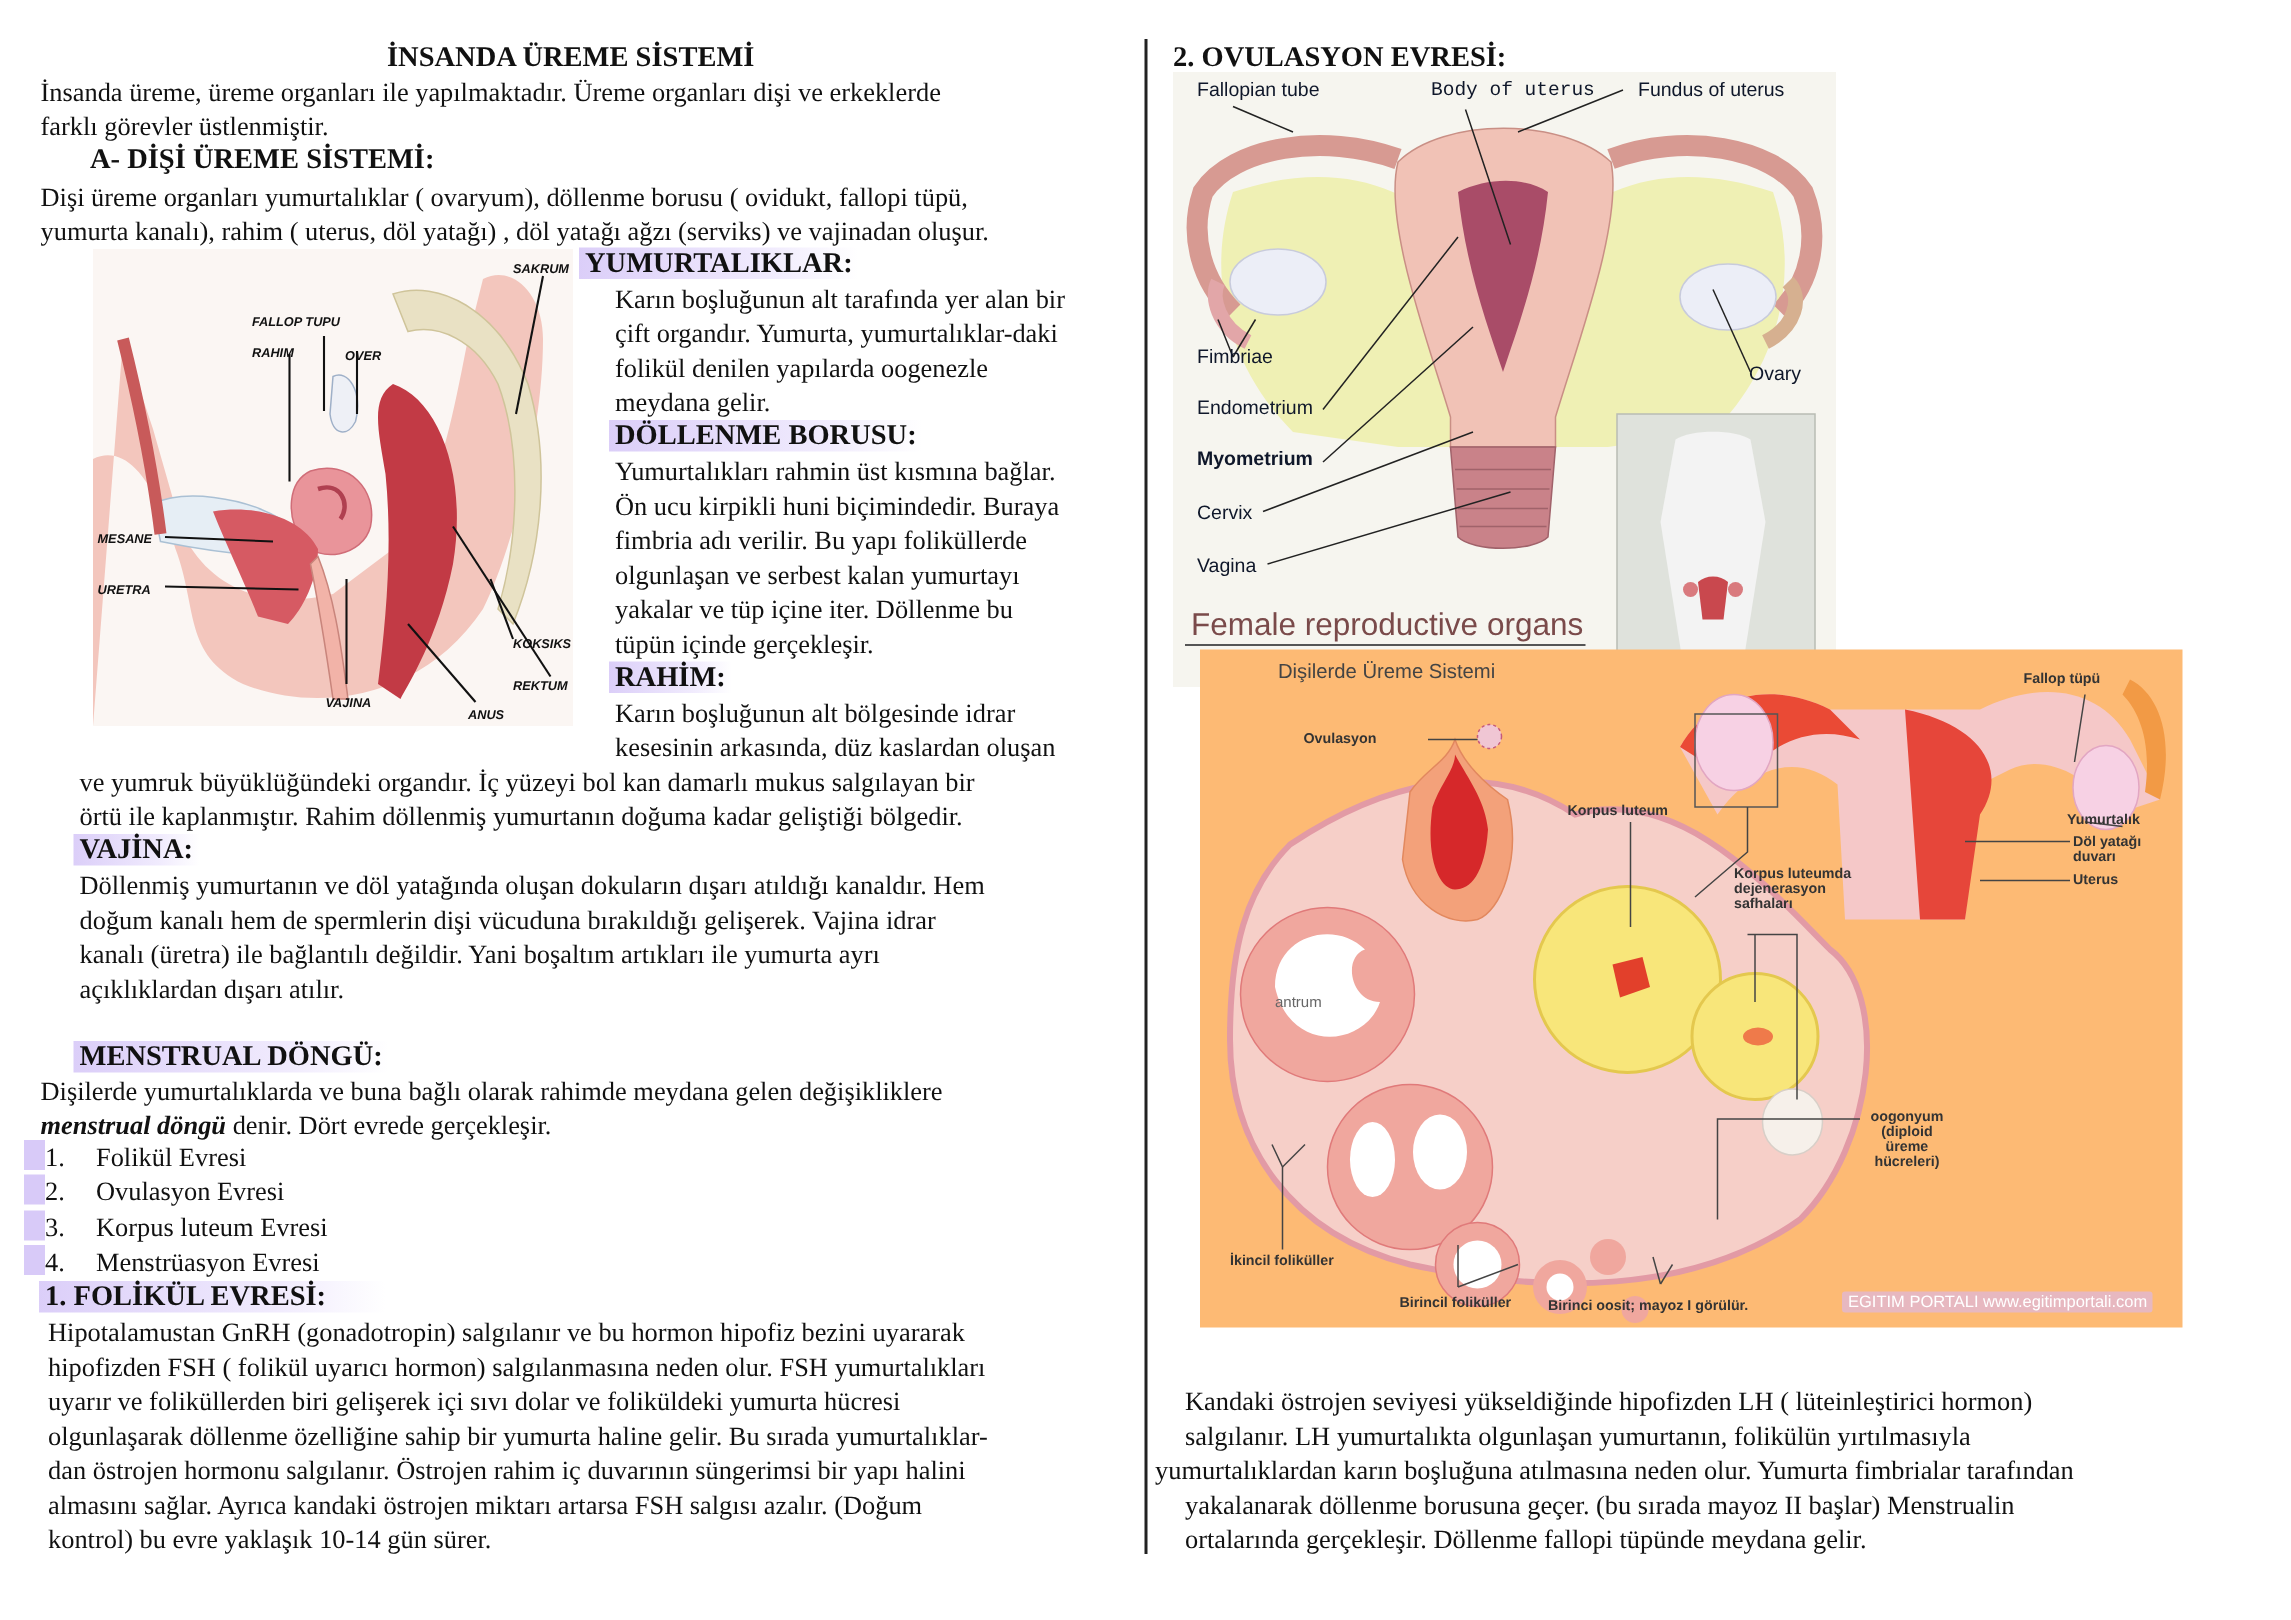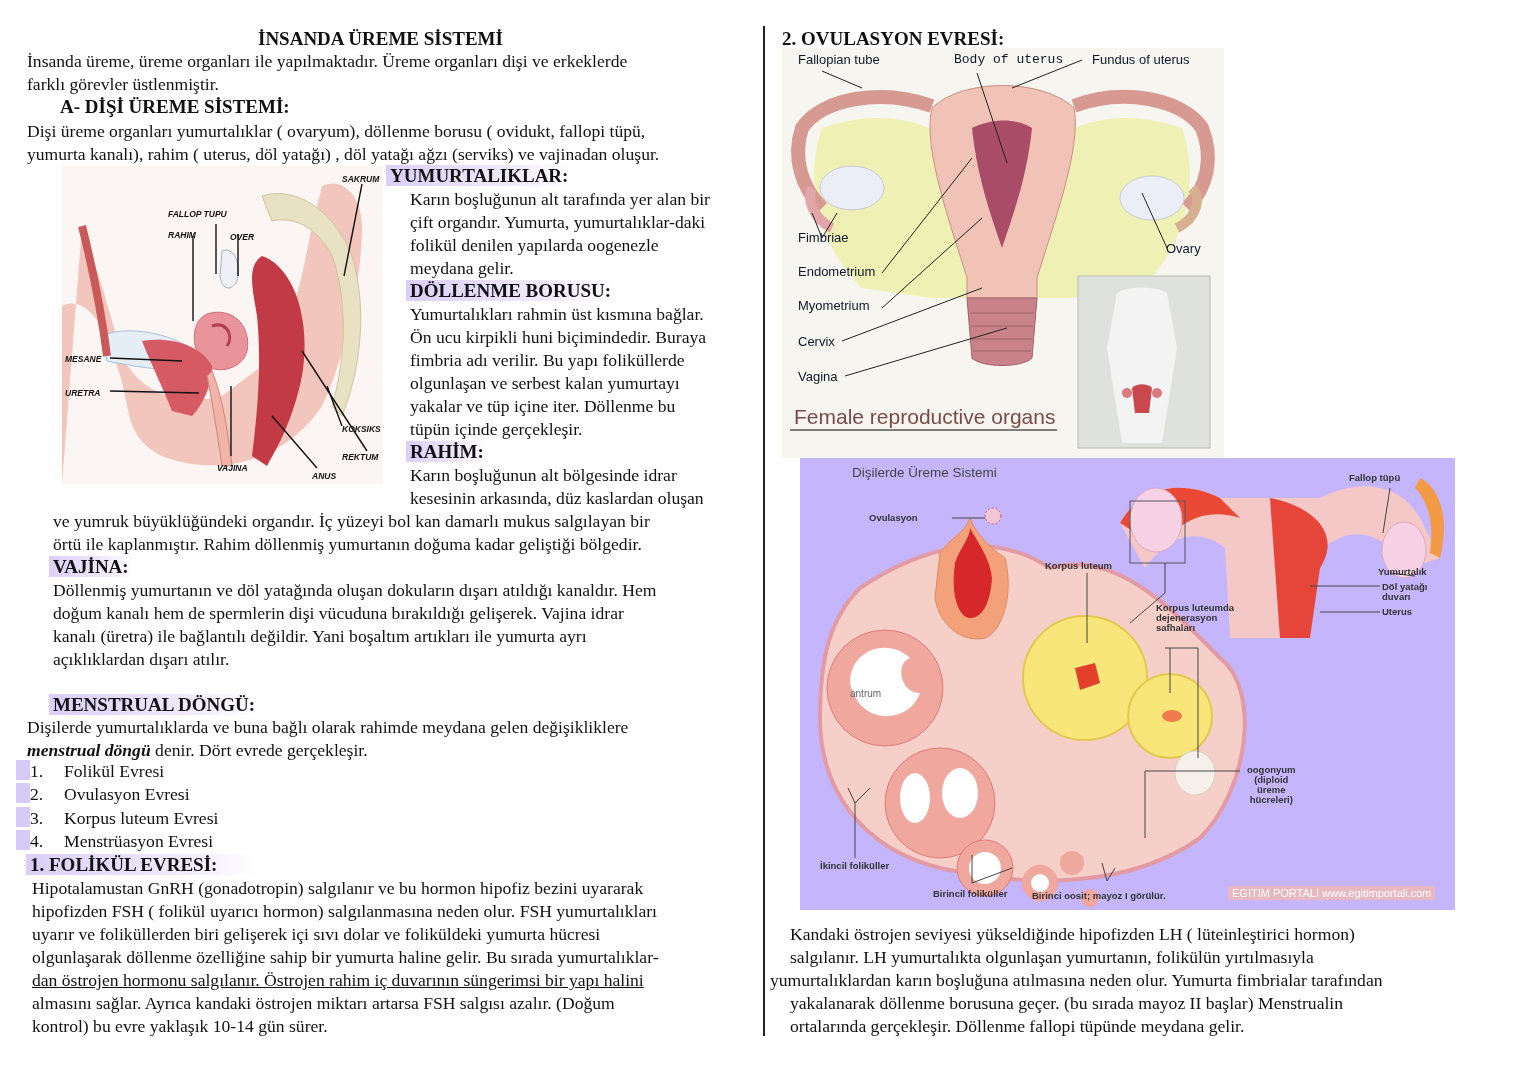--- a/index.html
+++ b/index.html
@@ -120,21 +120,21 @@
       <span class="num">4.</span>
       <span>Menstrüasyon Evresi</span>
     </div>
 </div>
 
 <div class="abs h" style="left:30px;top:853px;"><span class="hl" style="padding-right:40px;">1.   FOLİKÜL EVRESİ:</span></div>
 <div class="abs t" style="left:32px;top:877px;">Hipotalamustan GnRH (gonadotropin) salgılanır ve bu hormon hipofiz bezini uyararak</div>
 <div class="abs t" style="left:32px;top:900px;">hipofizden FSH ( folikül uyarıcı hormon) salgılanmasına neden olur. FSH yumurtalıkları</div>
 <div class="abs t" style="left:32px;top:923px;">uyarır ve foliküllerden biri gelişerek içi sıvı dolar ve foliküldeki yumurta hücresi</div>
 <div class="abs t" style="left:32px;top:946px;">olgunlaşarak döllenme özelliğine sahip bir yumurta haline gelir. Bu sırada yumurtalıklar-</div>
-<div class="abs t" style="left:32px;top:969px;text-decoration:underline;">dan östrojen hormonu salgılanır. Östrojen rahim iç duvarının süngerimsi bir yapı halini</div>
+<div class="abs t" style="left:32px;top:969px;">dan östrojen hormonu salgılanır. Östrojen rahim iç duvarının süngerimsi bir yapı halini</div>
 <div class="abs t" style="left:32px;top:992px;">almasını sağlar. Ayrıca kandaki östrojen miktarı artarsa FSH salgısı azalır. (Doğum</div>
 <div class="abs t" style="left:32px;top:1015px;">kontrol) bu evre yaklaşık 10-14 gün sürer.</div>
 
 <div class="divider"></div>
 
 <div class="abs h" style="left:782px;top:27px;">2.   OVULASYON EVRESİ:</div>
 
 <div class="fig" style="left:782px;top:48px;width:442px;height:410px;background:#f6f5ef;">
   <svg width="442" height="410" viewBox="0 0 442 410">
 
@@ -179,27 +179,27 @@
       <line x1="63" y1="328" x2="225" y2="280"></line>
     </g>
     <line x1="8" y1="382" x2="275" y2="382" stroke="#555" stroke-width="1.3"></line>
   </svg>
   <span class="lbl lblR" style="left:16px;top:4px;">Fallopian tube</span>
   <span class="lbl lblR" style="left:172px;top:4px;font-family:Liberation Mono, monospace;">Body of uterus</span>
   <span class="lbl lblR" style="left:310px;top:4px;">Fundus of uterus</span>
   <span class="lbl lblR" style="left:16px;top:182px;">Fimbriae</span>
   <span class="lbl lblR" style="left:384px;top:193px;">Ovary</span>
   <span class="lbl lblR" style="left:16px;top:216px;">Endometrium</span>
-  <span class="lbl lblR" style="left:16px;top:250px;">Myometrium</span>
+  <span class="lbl lblR" style="left:16px;top:250px;font-weight:bold;">Myometrium</span>
   <span class="lbl lblR" style="left:16px;top:286px;">Cervix</span>
   <span class="lbl lblR" style="left:16px;top:321px;">Vagina</span>
   <span class="lbl" style="left:12px;top:357px;font-size:21px;color:#7a4a4a;">Female reproductive organs</span>
 </div>
 
-<div class="fig" style="left:800px;top:458px;width:655px;height:452px;background:#c4b5fd;">
+<div class="fig" style="left:800px;top:433px;width:655px;height:452px;background:#fdba74;">
   <svg width="655" height="452" viewBox="0 0 655 452">
 
     <path d="M60,130 C120,90 190,70 250,110 C320,90 380,160 420,200 C460,230 450,330 400,380 C330,430 230,430 140,410 C60,390 20,330 20,260 C20,200 30,160 60,130 Z" fill="#f6cfc8" stroke="#e29aa5" stroke-width="4"></path>
 
     <path d="M140,95 C150,80 165,75 170,60 C175,75 190,90 205,100 C215,140 200,175 185,180 C165,185 140,170 135,140 Z" fill="#f3a17a" stroke="#e2885e"></path>
     <path d="M155,105 C160,90 170,80 170,70 C178,85 190,100 192,120 C190,150 180,160 170,160 C160,160 150,140 155,105 Z" fill="#d6282a"></path>
     <circle cx="193" cy="58" r="8" fill="#f0c6d4" stroke="#c55a7a" stroke-dasharray="2,2"></circle>
 
     <circle cx="85" cy="230" r="58" fill="#f0a79e" stroke="#e07a7a"></circle>
     <path d="M50,225 C50,190 90,180 110,200 C95,205 100,235 120,235 C110,265 60,270 50,225 Z" fill="#ffffff"></path>

